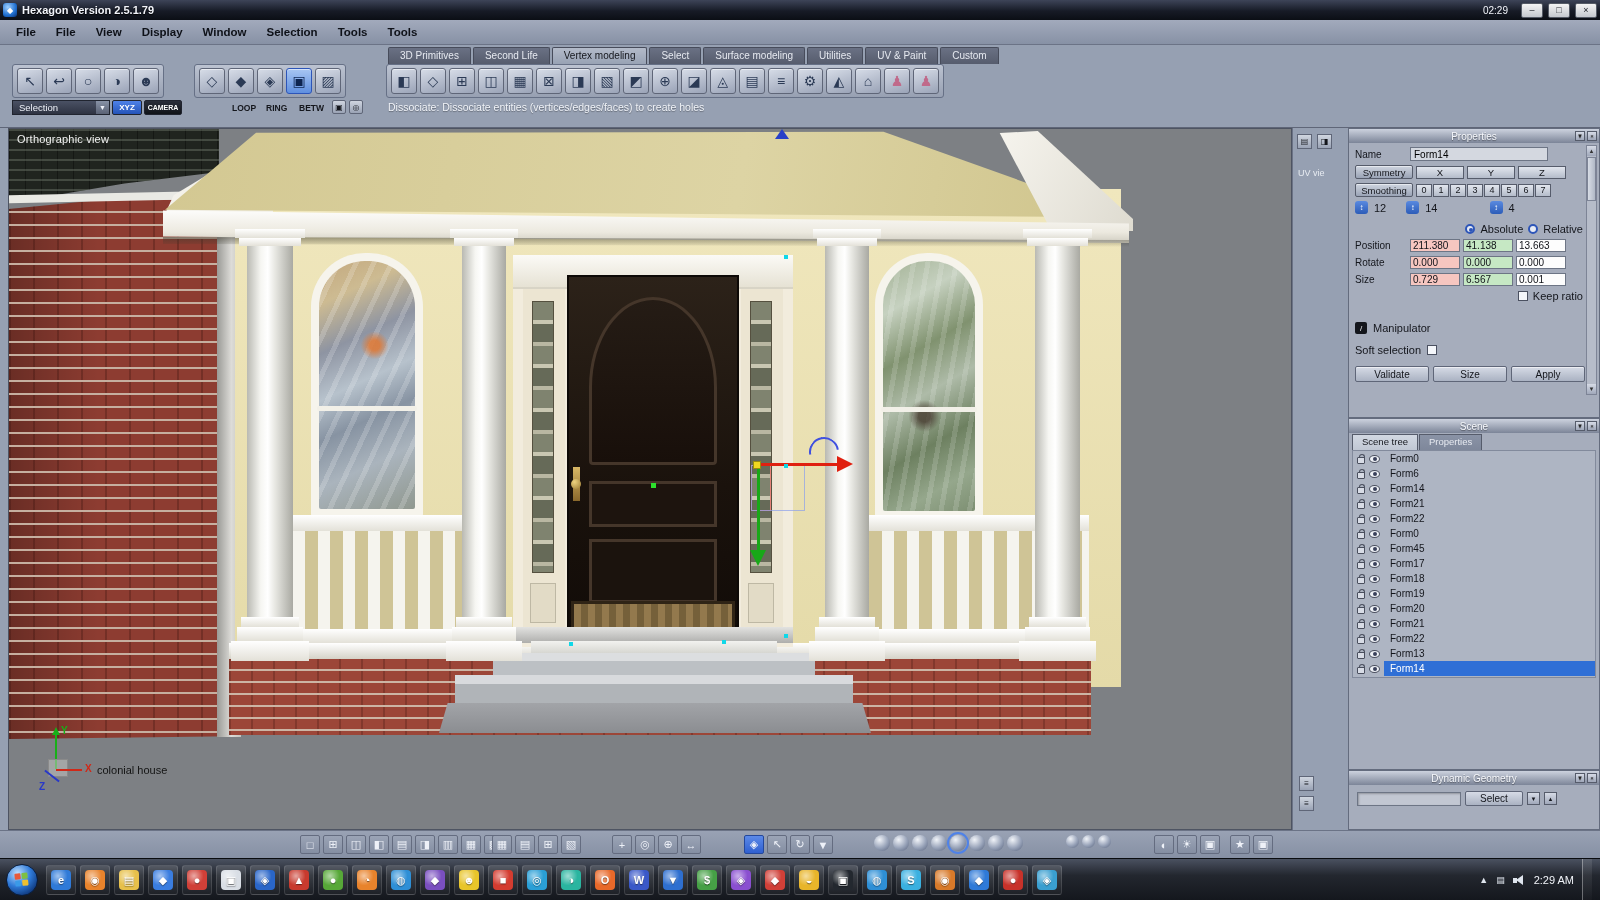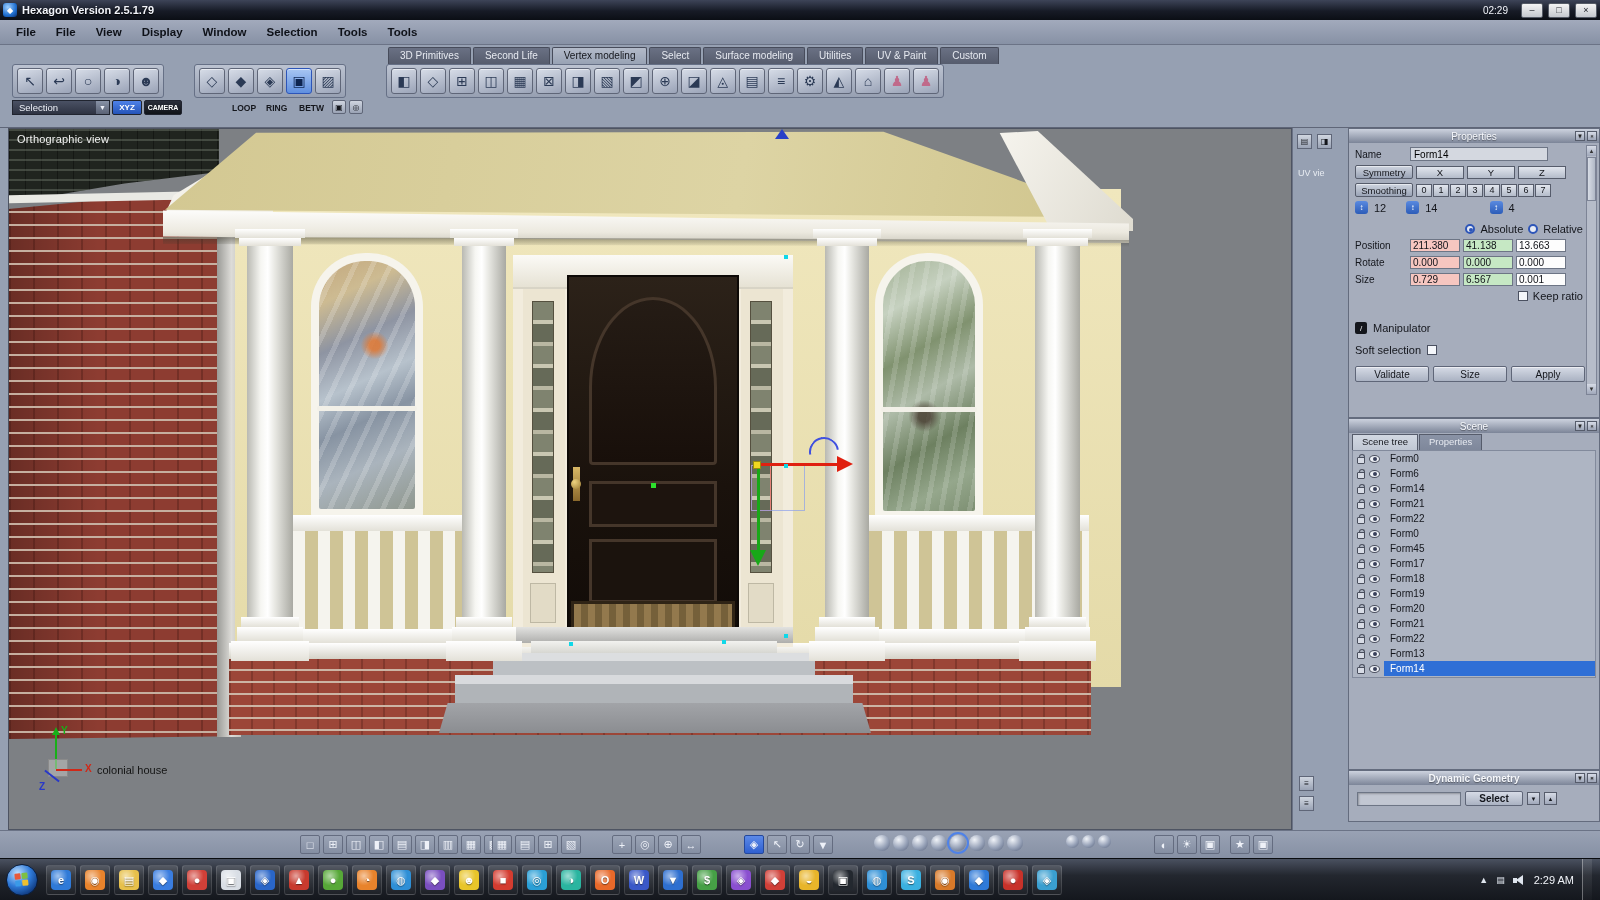--- a/index.html
+++ b/index.html
@@ -198,20 +198,21 @@
         <span class="ibox">◪</span>
         <span class="ibox">◬</span>
         <span class="ibox">▤</span>
         <span class="ibox">≡</span>
         <span class="ibox">⚙</span>
         <span class="ibox">◭</span>
         <span class="ibox">⌂</span>
         <span class="ibox fig">♟</span>
         <span class="ibox fig">♟</span>
       </div>
+    <div class="statusline">Dissociate: Dissociate entities (vertices/edges/faces) to create holes</div>
   </div>
 
   <div class="vp">
 
     <div class="abs" style="left:0;top:0;width:210px;height:78px;background-color:#20241f;background-image:repeating-linear-gradient(180deg,rgba(135,145,130,.35) 0 2px,transparent 2px 10px),repeating-linear-gradient(90deg,rgba(0,0,0,.35) 0 1px,transparent 1px 16px);clip-path:polygon(0 0,100% 0,100% 55%,55% 70%,0 95%);"></div>
 
     <div class="abs" style="left:0;top:58px;width:224px;height:552px;background-color:#8d3c31;background-image:repeating-linear-gradient(180deg,transparent 0 11px,#c6afa0 11px 13px),repeating-linear-gradient(90deg,rgba(50,15,10,.28) 0 2px,transparent 2px 24px),linear-gradient(90deg,rgba(0,0,0,.25),rgba(0,0,0,0) 40%);clip-path:polygon(0 4%,100% 0,100% 99.5%,0 100%);"></div>
     <div class="abs" style="left:0;top:64px;width:214px;height:8px;background:#e9e9e4;transform:rotate(-1.2deg);"></div>
 
     <div class="abs" style="left:208px;top:62px;width:24px;height:546px;background:linear-gradient(90deg,#9a9a96,#dddcd8 60%,#c4c4bf);"></div>
@@ -523,21 +524,21 @@
         </div>
 
         <div class="srow">
           <span class="lk"></span>
           <span class="eye"></span>
           <span class="slbl sel">Form14</span>
         </div>
       </div>
   </div>
 
-  <div class="panel" style="left:1348px;top:770px;width:252px;height:52px;font-weight:bold;">
+  <div class="panel" style="left:1348px;top:770px;width:252px;height:60px;">
     <div class="phead">
       <span>Dynamic Geometry</span>
       <span class="phbtn" style="right:14px;">▼</span>
       <span class="phbtn" style="right:2px;">×</span>
     </div>
     <div class="dgrow">
       <span class="dgfield"></span>
       <span class="dgbtn">Select</span>
       <span class="dgmini">▼</span>
       <span class="dgmini">▲</span>

